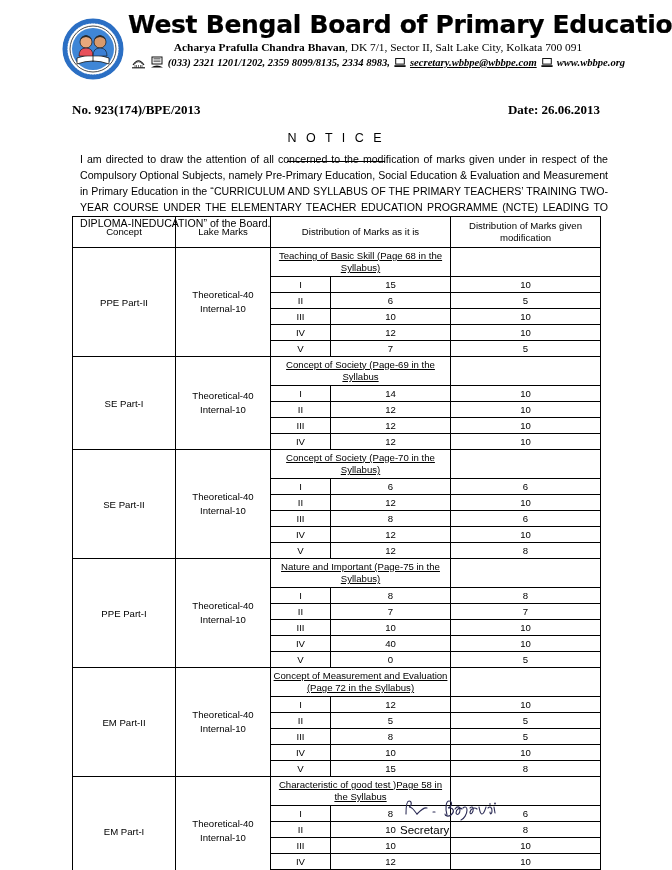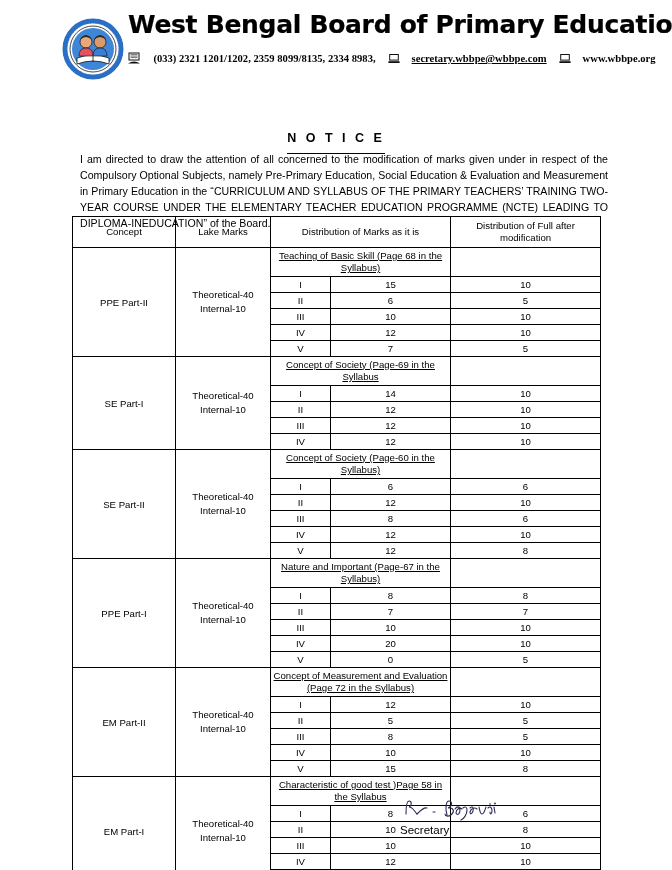--- a/index.html
+++ b/index.html
@@ -54,26 +54,27 @@
     font-size: 11.4px;
     margin-top: 3px;
     white-space: nowrap;
     line-height: 1.2;
   }
   .org-address b { font-weight: bold; }
   .contact-line {
     font-family: "Liberation Serif", serif;
     font-size: 10.6px;
     font-weight: bold;
-    margin-top: 14px;
+    margin-top: 1px;
     display: flex;
     align-items: center;
     justify-content: center;
-    gap: 12px;
+    gap: 4px;
     white-space: nowrap;
+    font-style: italic;
   }
   .contact-line .txt { font-weight: bold; }
   .contact-line .plain { font-weight: bold; }
   .ico { display: inline-block; vertical-align: middle; line-height: 0; }
   .email-link {
     text-decoration: underline;
     color: #000;
     font-weight: bold;
   }
 
@@ -91,25 +92,25 @@
 
   
   .notice-head {
     position: absolute;
     left: 0; top: 128px;
     width: 672px;
     text-align: center;
   }
   .notice-head span {
     font-family: "Liberation Sans", sans-serif;
-    font-weight: bold;
+    font-weight: normal;
     font-size: 12.5px;
     letter-spacing: 3px;
     border-bottom: 1.4px solid #000;
-    padding-bottom: 8px;
+    padding-bottom: 16px;
   }
 
   
   .para {
     position: absolute;
     left: 80px; top: 152px;
     width: 528px;
     font-size: 10.6px;
     line-height: 1.5;
     text-align: justify;
@@ -206,20 +207,23 @@
         <path d="M32 22 Q38 16 44 22 Q43 18 38 17 Q33 18 32 22 Z" fill="#2a2a2a"></path>
         <path d="M31 38 Q31 30 38 30 Q45 30 45 38 Z" fill="#3b7fd4" stroke="#111" stroke-width="0.6"></path>
 
         <circle cx="31" cy="31" r="25.5" fill="none" stroke="#ffffff" stroke-width="0.4" stroke-dasharray="1.2 1.6"></circle>
       </svg>
     </div>
 
     <div class="org-block">
       <div class="org-title">West Bengal Board of Primary Education</div>
 
+      <div class="org-address">
+        <b>Acharya Prafulla Chandra Bhavan</b><span>, DK 7/1, Sector II, Salt Lake City, Kolkata 700 091</span>
+      </div>
 
       <div class="contact-line">
         <span class="ico">
           <svg width="15" height="13" viewBox="0 0 15 13">
             <path d="M2 9 Q7.5 0.5 13 9" fill="none" stroke="#111" stroke-width="1.1"></path>
             <path d="M3.5 8.2 Q7.5 3.2 11.5 8.2" fill="none" stroke="#111" stroke-width="0.7"></path>
             <line x1="4" y1="9" x2="4" y2="11.5" stroke="#111" stroke-width="0.6"></line>
             <line x1="5.5" y1="9" x2="5.5" y2="11.5" stroke="#111" stroke-width="0.6"></line>
             <line x1="7.5" y1="9" x2="7.5" y2="11.5" stroke="#111" stroke-width="0.6"></line>
             <line x1="9.5" y1="9" x2="9.5" y2="11.5" stroke="#111" stroke-width="0.6"></line>
@@ -250,20 +254,24 @@
             <rect x="1.2" y="1" width="9.6" height="6.6" fill="#111"></rect>
             <rect x="2.2" y="2" width="7.6" height="4.6" fill="#fff"></rect>
             <rect x="0.4" y="8.2" width="11.2" height="1.8" fill="#111"></rect>
           </svg>
         </span>
         <span class="txt plain">www.wbbpe.org</span>
       </div>
     </div>
   </div>
 
+  <div class="refrow">
+    <span>No. 923(174)/BPE/2013</span>
+    <span>Date: 26.06.2013</span>
+  </div>
 
   <div class="notice-head">
     <span>N O T I C E</span>
   </div>
 
   <div class="para">I am directed to draw the attention of all concerned to the modification of marks given under in respect of the Compulsory Optional Subjects, namely Pre-Primary Education, Social Education &amp; Evaluation and Measurement in Primary Education in the “CURRICULUM AND SYLLABUS OF THE PRIMARY TEACHERS’ TRAINING TWO-YEAR COURSE UNDER THE ELEMENTARY TEACHER EDUCATION PROGRAMME (NCTE) LEADING TO DIPLOMA-INEDUCATION” of the Board.</div>
 
   <div class="tbl-wrap">
     <table class="marks">
       <colgroup>
@@ -271,21 +279,21 @@
           <col class="c-full">
           <col class="c-rn">
           <col class="c-mark">
           <col class="c-after">
       </colgroup>
       <thead>
         <tr>
           <th class="hdr">Concept</th>
           <th class="hdr">Lake Marks</th>
           <th class="hdr" colspan="2">Distribution of Marks as it is</th>
-          <th class="hdr">Distribution of Full after modification</th>
+          <th class="hdr">Distribution of Marks given modification</th>
         </tr>
       </thead>
       <tbody id="tbody">
           <tr>
             <td class="subject" rowspan="6">PPE Part-II</td>
             <td class="fullmarks" rowspan="6">
               <div>Theoretical-40</div>
               <div>Internal-10</div>
             </td>
             <td class="topic" colspan="2">Teaching of Basic Skill (Page 68 in the Syllabus)</td>
@@ -344,21 +352,21 @@
             <td class="rn">IV</td>
             <td class="num">12</td>
             <td class="num">10</td>
           </tr>
           <tr>
             <td class="subject" rowspan="6">SE Part-II</td>
             <td class="fullmarks" rowspan="6">
               <div>Theoretical-40</div>
               <div>Internal-10</div>
             </td>
-            <td class="topic" colspan="2">Concept of Society (Page-60 in the Syllabus)</td>
+            <td class="topic" colspan="2">Concept of Society (Page-70 in the Syllabus)</td>
             <td class="blank"></td>
           </tr>
           <tr>
             <td class="rn">I</td>
             <td class="num">6</td>
             <td class="num">6</td>
           </tr>
           <tr>
             <td class="rn">II</td>
             <td class="num">12</td>
@@ -378,41 +386,41 @@
             <td class="rn">V</td>
             <td class="num">12</td>
             <td class="num">8</td>
           </tr>
           <tr>
             <td class="subject" rowspan="6">PPE Part-I</td>
             <td class="fullmarks" rowspan="6">
               <div>Theoretical-40</div>
               <div>Internal-10</div>
             </td>
-            <td class="topic" colspan="2">Nature and Important (Page-67 in the Syllabus)</td>
+            <td class="topic" colspan="2">Nature and Important (Page-75 in the Syllabus)</td>
             <td class="blank"></td>
           </tr>
           <tr>
             <td class="rn">I</td>
             <td class="num">8</td>
             <td class="num">8</td>
           </tr>
           <tr>
             <td class="rn">II</td>
             <td class="num">7</td>
             <td class="num">7</td>
           </tr>
           <tr>
             <td class="rn">III</td>
             <td class="num">10</td>
             <td class="num">10</td>
           </tr>
           <tr>
             <td class="rn">IV</td>
-            <td class="num">20</td>
+            <td class="num">40</td>
             <td class="num">10</td>
           </tr>
           <tr>
             <td class="rn">V</td>
             <td class="num">0</td>
             <td class="num">5</td>
           </tr>
           <tr>
             <td class="subject" rowspan="6">EM Part-II</td>
             <td class="fullmarks" rowspan="6">

